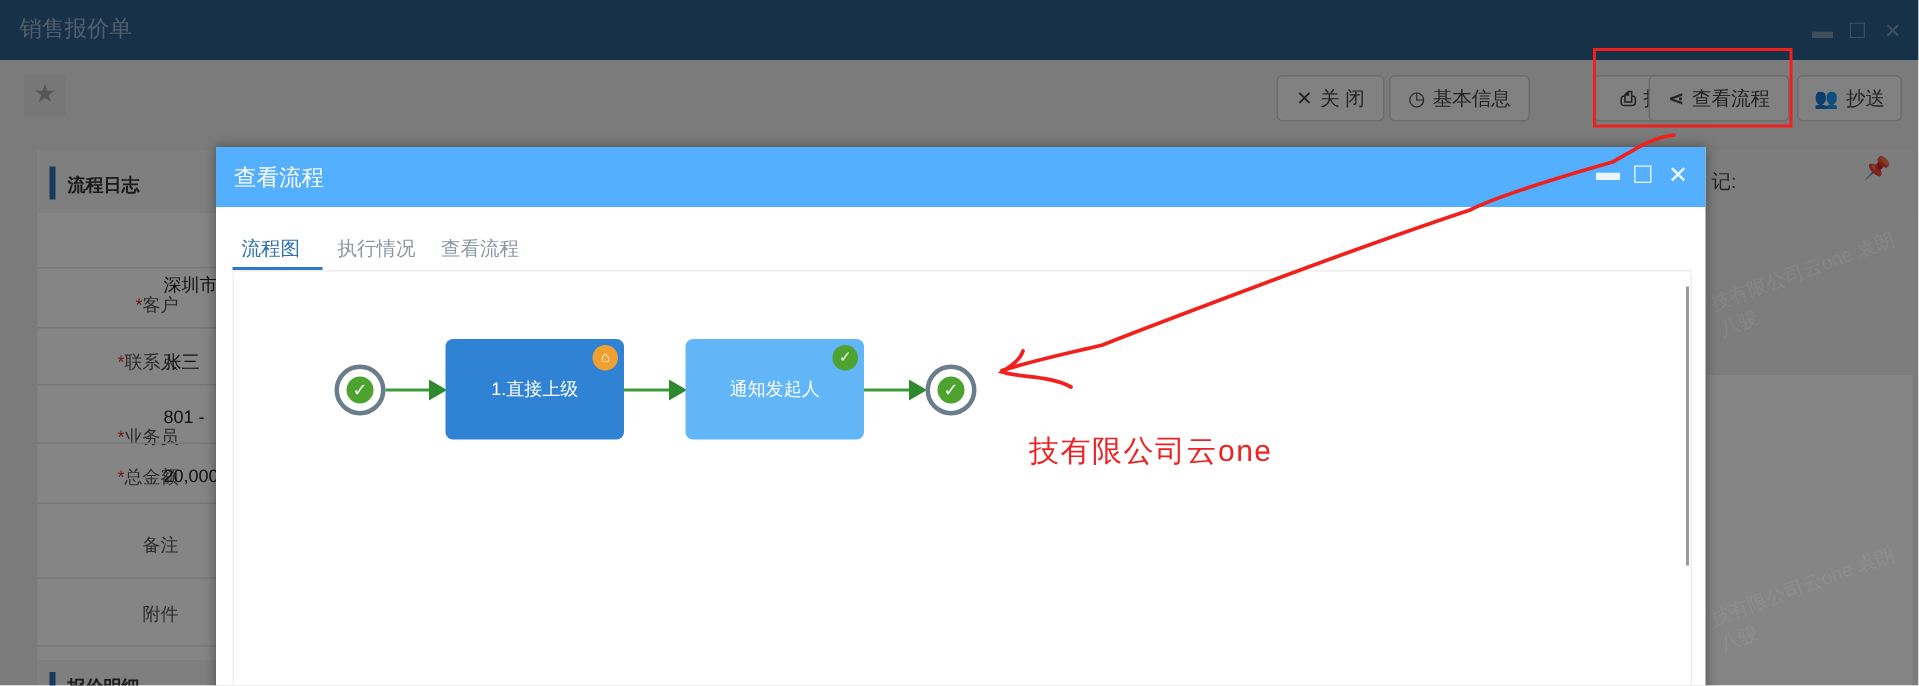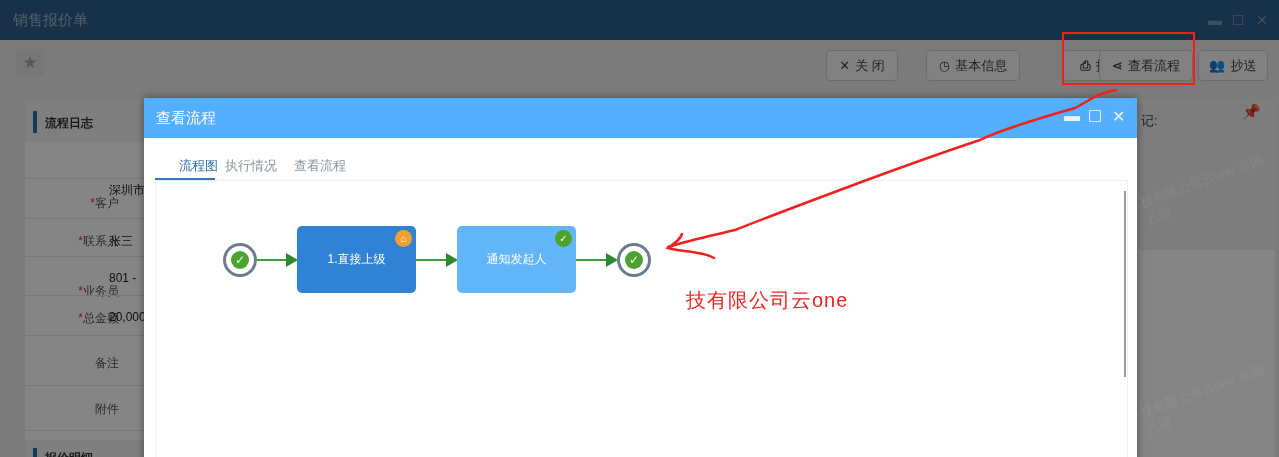--- a/index.html
+++ b/index.html
@@ -55,21 +55,21 @@
   <span>销售报价单</span>
 </div>
 <span class="win-ctrl" style="left:1208px">▬</span>
 <span class="win-ctrl" style="left:1232px">☐</span>
 <span class="win-ctrl" style="left:1256px">✕</span>
 
 <div class="page"></div>
 
 <div class="star">★</div>
 
-<div class="tbtn" style="left:826px;width:72px">
+<div class="tbtn" style="left:851px;width:72px">
   <span class="ic">✕</span><span>关 闭</span>
 </div>
 <div class="tbtn" style="left:926px;width:94px">
   <span class="ic">◷</span><span>基本信息</span>
 </div>
 <div class="tbtn" style="left:1062px;width:78px">
   <span class="ic">⎙</span><span>打印</span>
 </div>
 <div class="tbtn" style="left:1099px;width:94px">
   <span class="ic">⋖</span><span>查看流程</span>
@@ -117,21 +117,21 @@
 </div>
 
 <div class="dlg">
   <div class="dlg-head">
     <div class="dlg-title">查看流程</div>
     <span class="dlg-ctrl" style="left:920px">▬</span>
     <span class="dlg-ctrl" style="left:944px">☐</span>
     <span class="dlg-ctrl" style="left:968px">✕</span>
   </div>
 
-  <div class="tab active" style="left:35px;top:59px">流程图</div>
+  <div class="tab active" style="left:17px;top:59px">流程图</div>
   <div class="tab" style="left:81px;top:59px">执行情况</div>
   <div class="tab" style="left:150px;top:59px">查看流程</div>
   <div class="tab-ul"></div>
   <div class="tabline"></div>
 
   <div class="canvas"></div>
   <div class="vscroll"></div>
 
   <div class="circ" style="left:79px;top:145px">
     <div class="in">✓</div>

